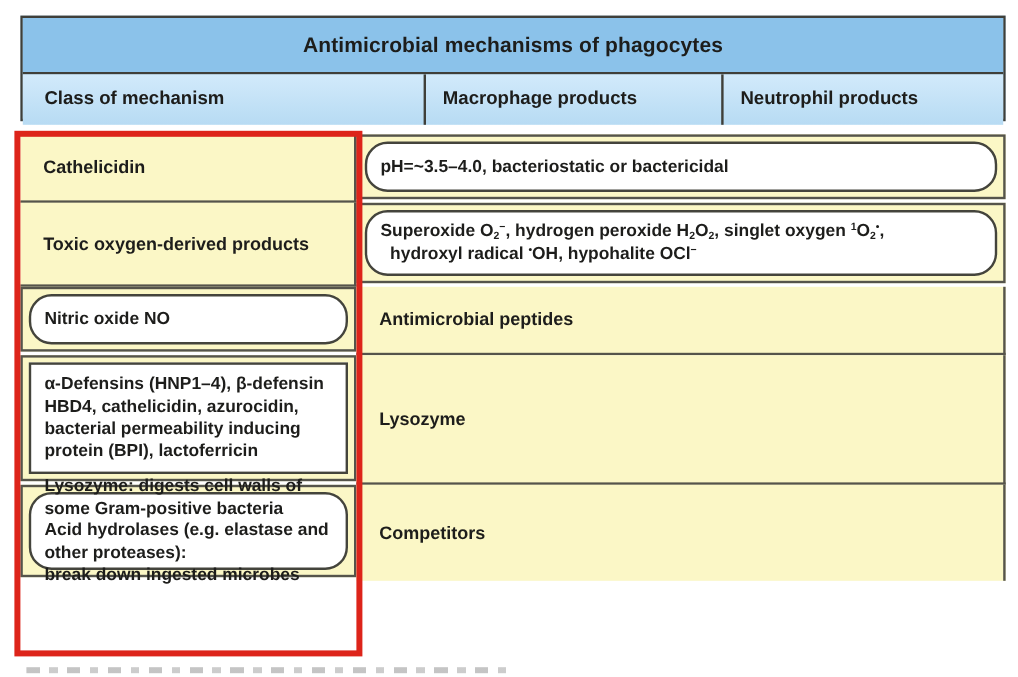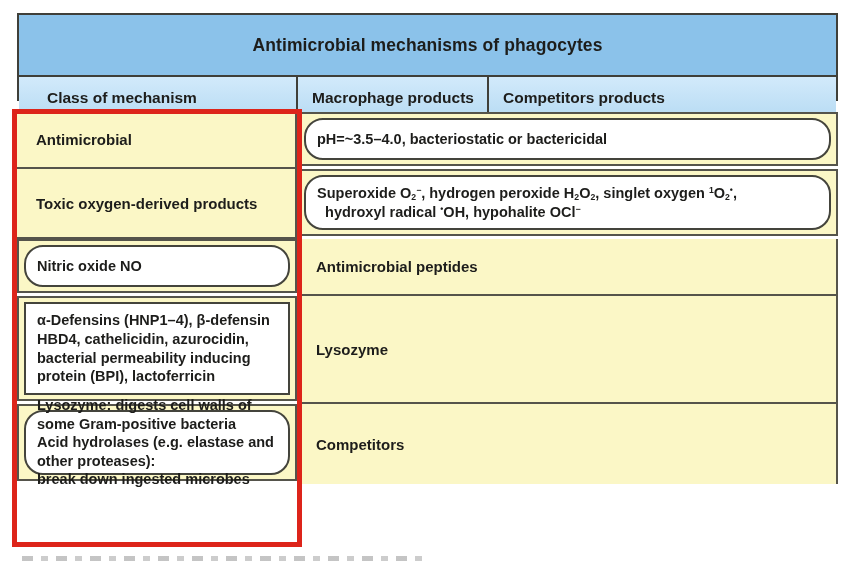--- a/index.html
+++ b/index.html
@@ -6,28 +6,28 @@
   .canvas{
     position:relative;width:848px;height:564px;background:#ffffff;overflow:hidden;
     font-family:"Liberation Sans","DejaVu Sans",sans-serif;color:#1d1d1b;
   }
   
   .head-box{
     position:absolute;left:17px;top:13px;width:821px;height:88px;
     border:2px solid #3f3f39;box-sizing:border-box;background:#c3e1f6;
   }
   .title-row{
-    height:62px;background:#8bc2ea;border-bottom:2px solid #3f3f39;box-sizing:border-box;
+    height:47px;background:#8bc2ea;border-bottom:2px solid #3f3f39;box-sizing:border-box;
     display:flex;align-items:center;justify-content:center;
     font-size:17.5px;font-weight:bold;letter-spacing:.1px;
   }
   .header-cells{display:flex;height:42px;background:linear-gradient(#d2eafb,#b7dbf3);}
   .hcell{display:flex;align-items:center;font-size:15.5px;font-weight:bold;box-sizing:border-box;}
-  .hcell.c1{width:279px;border-right:2px solid #3f3f39;padding-left:28px;}
-  .hcell.c2{width:191px;border-right:2px solid #3f3f39;padding-left:14px;}
+  .hcell.c1{width:336px;border-right:2px solid #3f3f39;padding-left:18px;}
+  .hcell.c2{width:248px;border-right:2px solid #3f3f39;padding-left:14px;}
   .hcell.c3{flex:1;padding-left:14px;}
   
   .body-grid{
     position:absolute;left:17px;top:112px;width:821px;
     display:grid;grid-template-columns:280px 1fr;
     grid-template-rows:57px 70px 57px 108px 80px 60px;
   }
   .lcell{
     background:#fbf7c6;border-right:2px solid #55544b;border-bottom:2px solid #55544b;
     display:flex;align-items:center;padding-left:19px;box-sizing:border-box;
@@ -73,29 +73,29 @@
       <span>Antimicrobial mechanisms of phagocytes</span>
     </div>
     <div class="header-cells">
       <div class="hcell c1">
         <span>Class of mechanism</span>
       </div>
       <div class="hcell c2">
         <span>Macrophage products</span>
       </div>
       <div class="hcell c3">
-        <span>Competitors products</span>
+        <span>Neutrophil products</span>
       </div>
     </div>
   </div>
 
   <div class="body-grid">
 
     <div class="lcell">
-      <span>Antimicrobial</span>
+      <span>Cathelicidin</span>
     </div>
     <div class="rcell">
       <div class="rpanel">
         <div class="wbox full">
           <span class="txt">pH=~3.5–4.0, bacteriostatic or bactericidal</span>
         </div>
       </div>
     </div>
 
     <div class="lcell">

